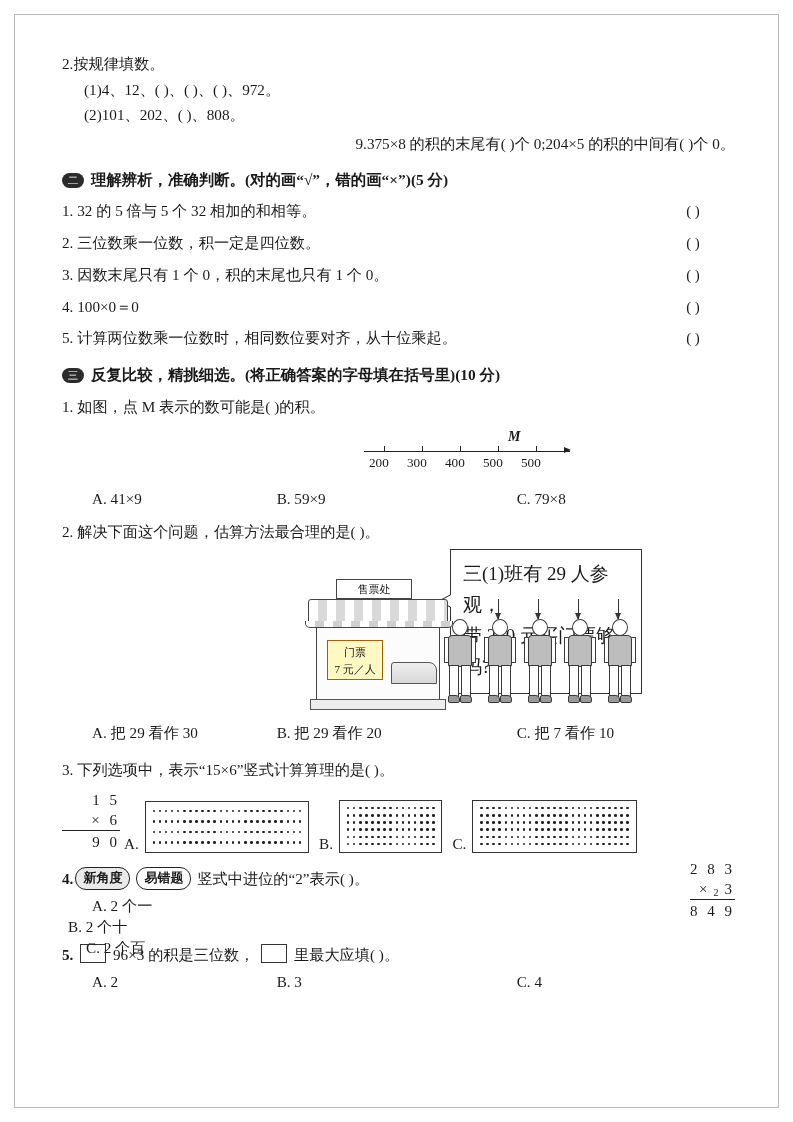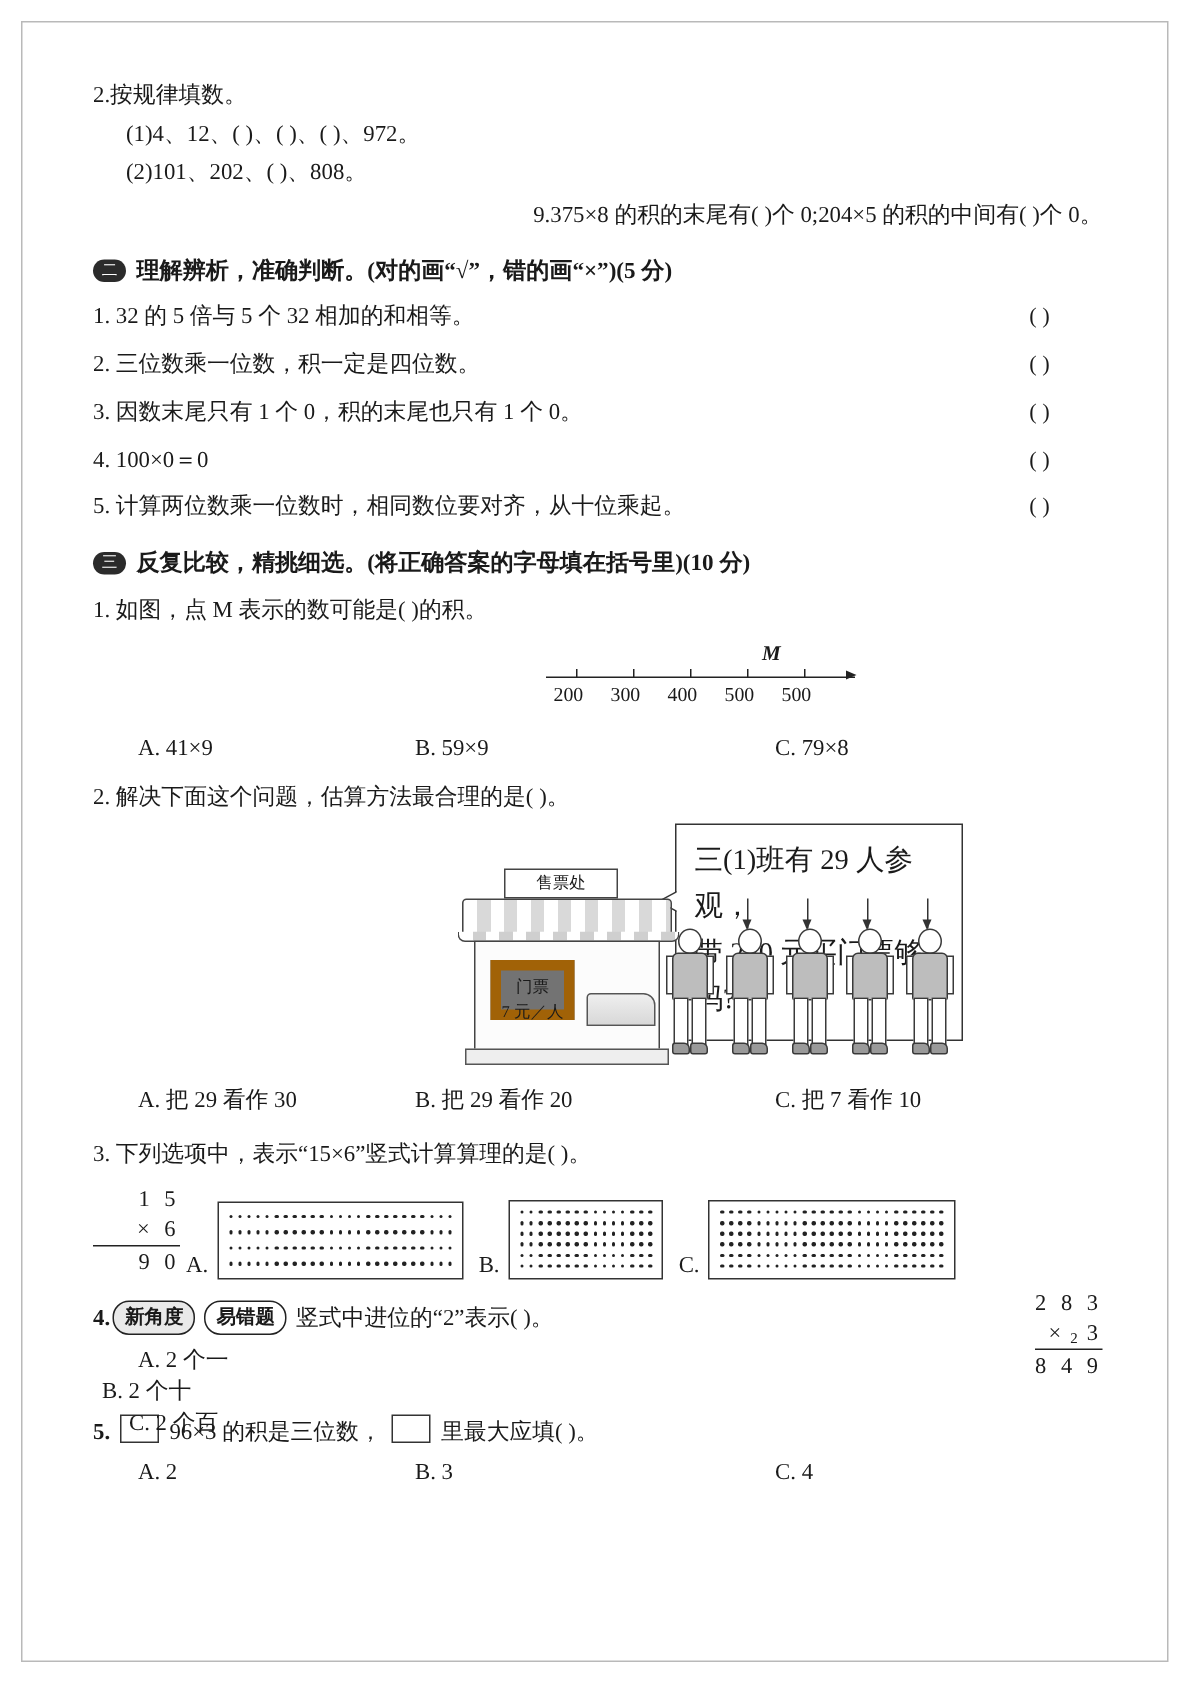--- a/index.html
+++ b/index.html
@@ -90,21 +90,21 @@
   .booth-sign {
     position:absolute; left:34px; top:2px; width:74px; height:18px;
     border:1px solid #444; background:#fff; font-size:11px; text-align:center; line-height:18px;
   }
   .booth-body {
     position:absolute; left:14px; top:50px; width:122px; height:72px;
     border:1px solid #444; background:#fcfcfc;
   }
   .booth-board {
     position:absolute; left:10px; top:12px; width:56px; height:40px;
-    border:7px solid #a16207; background:#737373;
+    border:1px solid #a16207; background:#fef9c3;
     font-size:11px; text-align:center; line-height:1.55; padding-top:3px; box-sizing:border-box;
   }
   .booth-counter {
     position:absolute; left:74px; top:34px; width:44px; height:20px;
     border:1px solid #555; border-radius:3px 8px 0 0;
     background:linear-gradient(180deg,#efefef,#d8d8d8);
   }
   .booth-base {
     position:absolute; left:8px; top:122px; width:134px; height:9px;
     border:1px solid #555; background:#eee;

